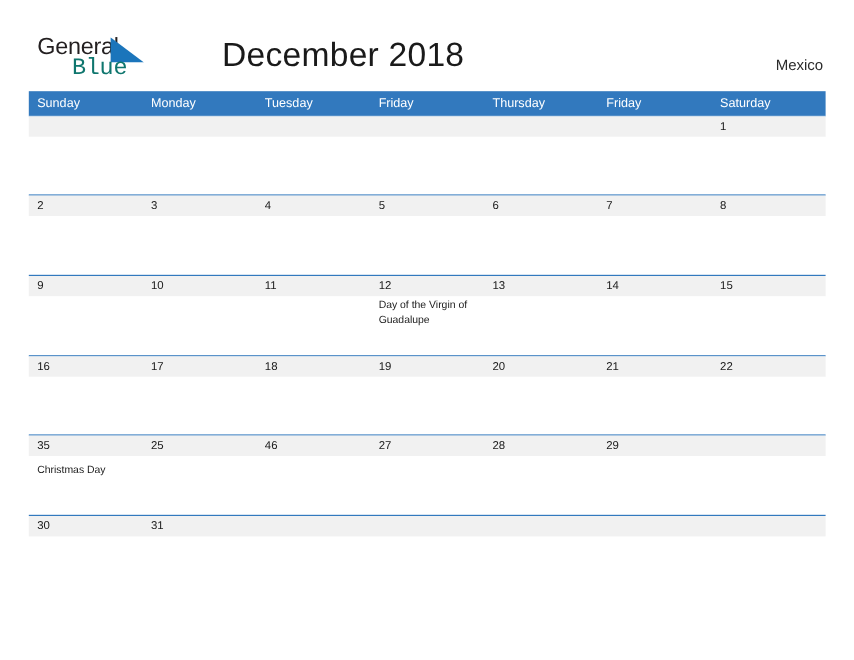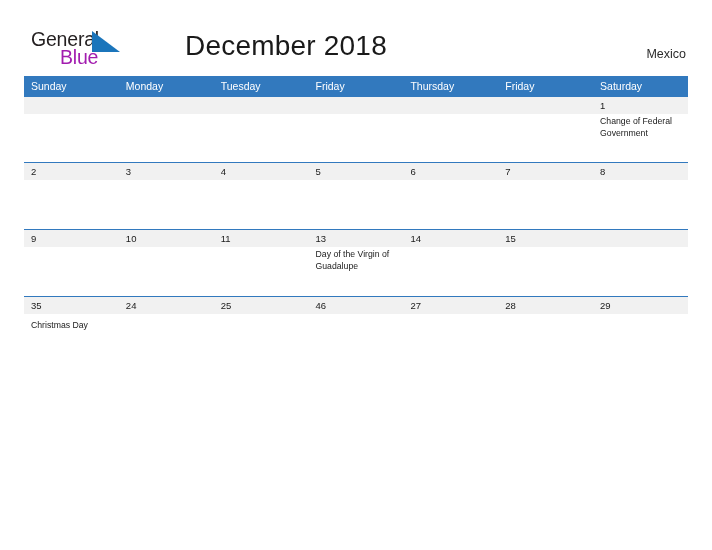--- a/index.html
+++ b/index.html
@@ -51,23 +51,23 @@
     left: 61px;
     top: 1px;
     width: 28px;
     height: 21px;
   }
   .logo-blue {
     position: absolute;
     left: 29px;
     top: 18px;
     font-size: 19.5px;
-    color: #a21caf;
+    color: #0f766e;
     letter-spacing: -0.2px;
-    font-family: Liberation Sans, sans-serif;
+    font-family: Liberation Mono, monospace;
   }
 
   .title {
     position: absolute;
     left: 0;
     top: 30px;
     width: 572px;
     text-align: center;
     font-size: 28px;
     font-weight: normal;
@@ -196,21 +196,20 @@
         <div class="num-cell"></div>
         <div class="num-cell">1</div>
       </div>
       <div class="event-band">
         <div class="event-cell"></div>
         <div class="event-cell"></div>
         <div class="event-cell"></div>
         <div class="event-cell"></div>
         <div class="event-cell"></div>
         <div class="event-cell"></div>
-        <div class="event-cell">Change of Federal Government</div>
       </div>
     </div>
 
     <div class="week-row w2">
       <div class="num-band">
         <div class="num-cell">2</div>
         <div class="num-cell">3</div>
         <div class="num-cell">4</div>
         <div class="num-cell">5</div>
         <div class="num-cell">6</div>
@@ -226,52 +225,84 @@
         <div class="event-cell"></div>
         <div class="event-cell"></div>
       </div>
     </div>
 
     <div class="week-row w3">
       <div class="num-band">
         <div class="num-cell">9</div>
         <div class="num-cell">10</div>
         <div class="num-cell">11</div>
+        <div class="num-cell">12</div>
         <div class="num-cell">13</div>
         <div class="num-cell">14</div>
         <div class="num-cell">15</div>
       </div>
       <div class="event-band">
         <div class="event-cell"></div>
         <div class="event-cell"></div>
         <div class="event-cell"></div>
         <div class="event-cell">Day of the Virgin of Guadalupe</div>
         <div class="event-cell"></div>
         <div class="event-cell"></div>
         <div class="event-cell"></div>
       </div>
     </div>
 
+    <div class="week-row w4">
+      <div class="num-band">
+        <div class="num-cell">16</div>
+        <div class="num-cell">17</div>
+        <div class="num-cell">18</div>
+        <div class="num-cell">19</div>
+        <div class="num-cell">20</div>
+        <div class="num-cell">21</div>
+        <div class="num-cell">22</div>
+      </div>
+      <div class="event-band">
+        <div class="event-cell"></div>
+        <div class="event-cell"></div>
+        <div class="event-cell"></div>
+        <div class="event-cell"></div>
+        <div class="event-cell"></div>
+        <div class="event-cell"></div>
+        <div class="event-cell"></div>
+      </div>
+    </div>
 
     <div class="week-row w5">
       <div class="num-band">
         <div class="num-cell">35</div>
-        <div class="num-cell">24</div>
         <div class="num-cell">25</div>
         <div class="num-cell">46</div>
         <div class="num-cell">27</div>
         <div class="num-cell">28</div>
         <div class="num-cell">29</div>
       </div>
       <div class="event-band">
         <div class="event-cell"></div>
         <div class="event-cell"></div>
         <div class="event-cell">Christmas Day</div>
         <div class="event-cell"></div>
         <div class="event-cell"></div>
         <div class="event-cell"></div>
         <div class="event-cell"></div>
       </div>
     </div>
 
+    <div class="week-row w6">
+      <div class="num-band">
+        <div class="num-cell">30</div>
+        <div class="num-cell">31</div>
+        <div class="num-cell"></div>
+        <div class="num-cell"></div>
+        <div class="num-cell"></div>
+        <div class="num-cell"></div>
+        <div class="num-cell"></div>
+      </div>
+
+    </div>
 
   </div>
 </div>
 
 </body></html>

